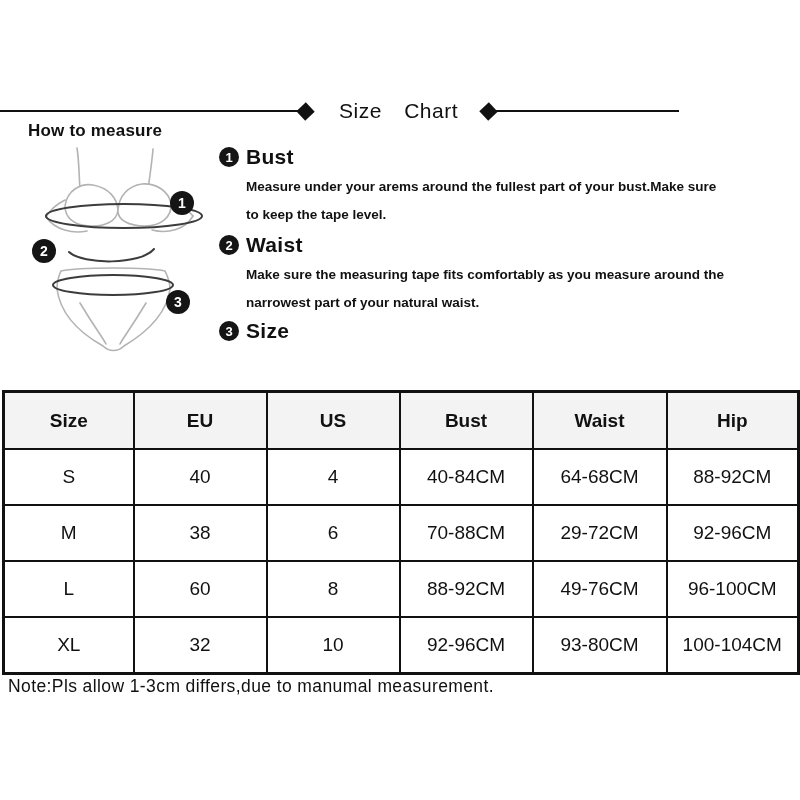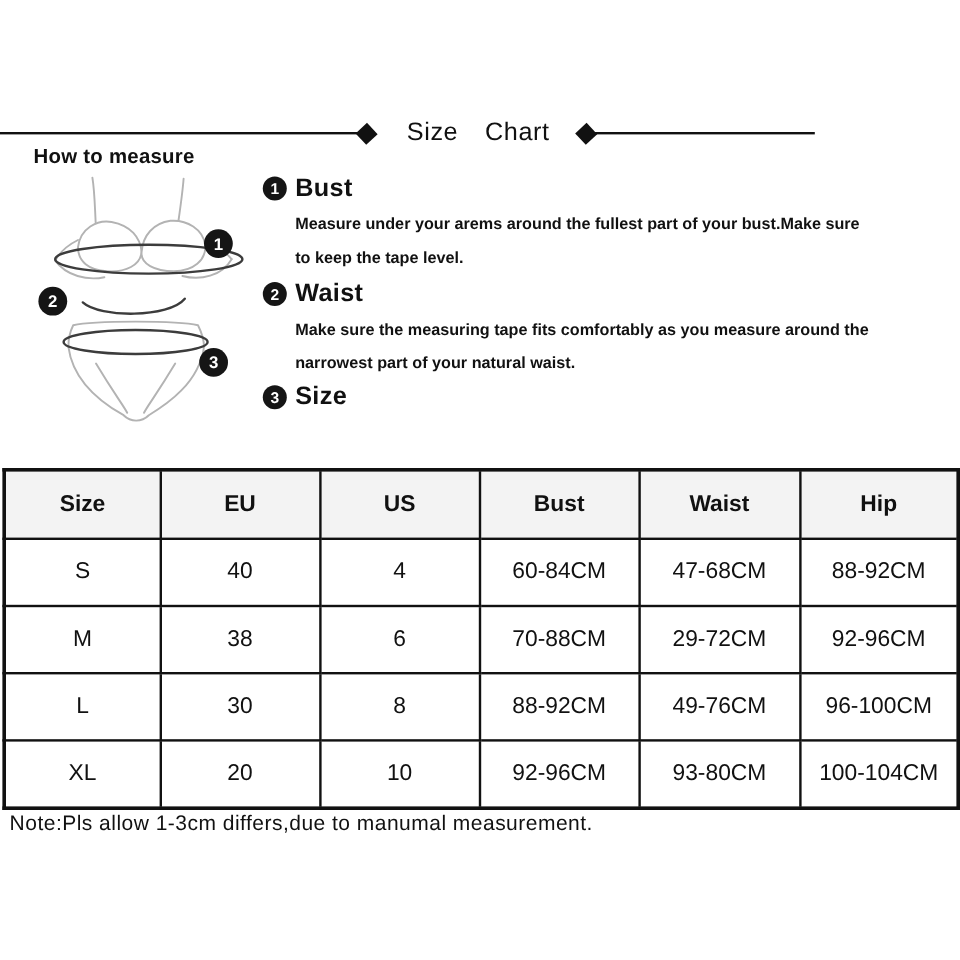--- a/index.html
+++ b/index.html
@@ -160,43 +160,43 @@
       <th>Bust</th>
       <th>Waist</th>
       <th>Hip</th>
     </tr>
   </thead>
   <tbody>
     <tr>
       <td>S</td>
       <td>40</td>
       <td>4</td>
-      <td>60-84CM</td>
-      <td>47-68CM</td>
+      <td>40-84CM</td>
+      <td>64-68CM</td>
       <td>88-92CM</td>
     </tr>
     <tr>
       <td>M</td>
       <td>38</td>
       <td>6</td>
       <td>70-88CM</td>
       <td>29-72CM</td>
       <td>92-96CM</td>
     </tr>
     <tr>
       <td>L</td>
-      <td>30</td>
+      <td>60</td>
       <td>8</td>
       <td>88-92CM</td>
       <td>49-76CM</td>
       <td>96-100CM</td>
     </tr>
     <tr>
       <td>XL</td>
-      <td>20</td>
+      <td>32</td>
       <td>10</td>
       <td>92-96CM</td>
       <td>93-80CM</td>
       <td>100-104CM</td>
     </tr>
   </tbody>
 </table>
 
 <div class="note">Note:Pls allow 1-3cm differs,due to manumal measurement.</div>
 

